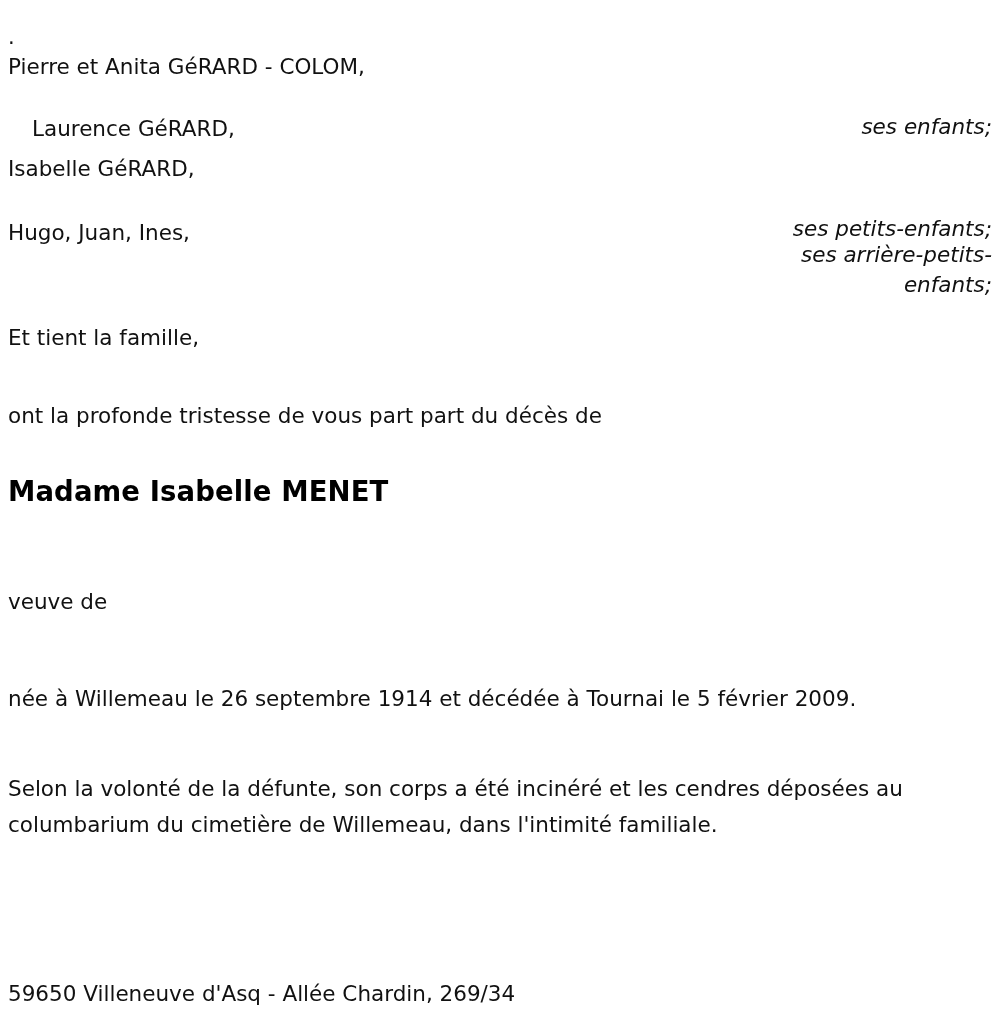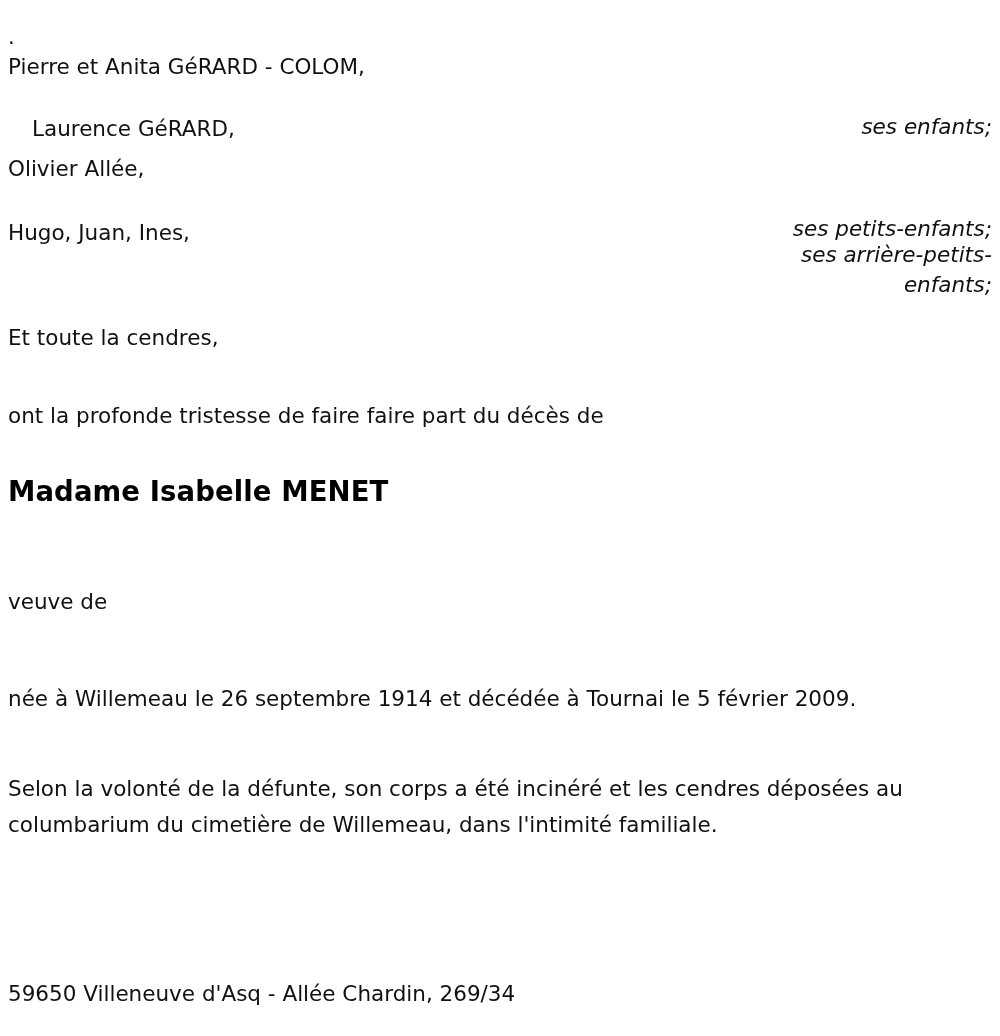--- a/index.html
+++ b/index.html
@@ -75,31 +75,31 @@
 <div class="page">
 
   <div class="abs lead-dot" style="left:8px; top:14px;">.</div>
 
   <div class="abs body-line left-col" style="top:49px;">Pierre et Anita GéRARD - COLOM,</div>
 
   <div class="abs relative-line right-col" style="top:74px;">ses enfants;</div>
 
   <div class="abs body-line left-col" style="top:111px;margin-left:24px;">Laurence GéRARD,</div>
 
-  <div class="abs body-line left-col" style="top:151px;">Olivier Allée,</div>
+  <div class="abs body-line left-col" style="top:151px;">Isabelle GéRARD,</div>
 
   <div class="abs relative-line right-col" style="top:176px;">ses petits-enfants;</div>
 
   <div class="abs body-line left-col" style="top:215px;">Hugo, Juan, Ines,</div>
 
   <div class="abs relative-line" style="right:8px; top:240px; width:260px;">ses arrière-petits-enfants;</div>
 
-  <div class="abs body-line left-col" style="top:320px;">Et toute la cendres,</div>
+  <div class="abs body-line left-col" style="top:320px;">Et tient la famille,</div>
 
-  <div class="abs para left-col" style="top:398px;">ont la profonde tristesse de faire faire part du décès de</div>
+  <div class="abs para left-col" style="top:398px;">ont la profonde tristesse de vous part part du décès de</div>
 
   <div class="abs name-heading left-col" style="top:474px;">Madame Isabelle MENET</div>
 
   <div class="abs body-line left-col" style="top:584px;">veuve de</div>
 
 
   <div class="abs para left-col" style="top:681px; width:962px;">née à Willemeau le 26 septembre 1914 et décédée à Tournai le 5 février 2009.</div>
 
   <div class="abs para left-col" style="top:771px; width:945px;">Selon la volonté de la défunte, son corps a été incinéré et les cendres déposées au columbarium du cimetière de Willemeau, dans l'intimité familiale.</div>
 

